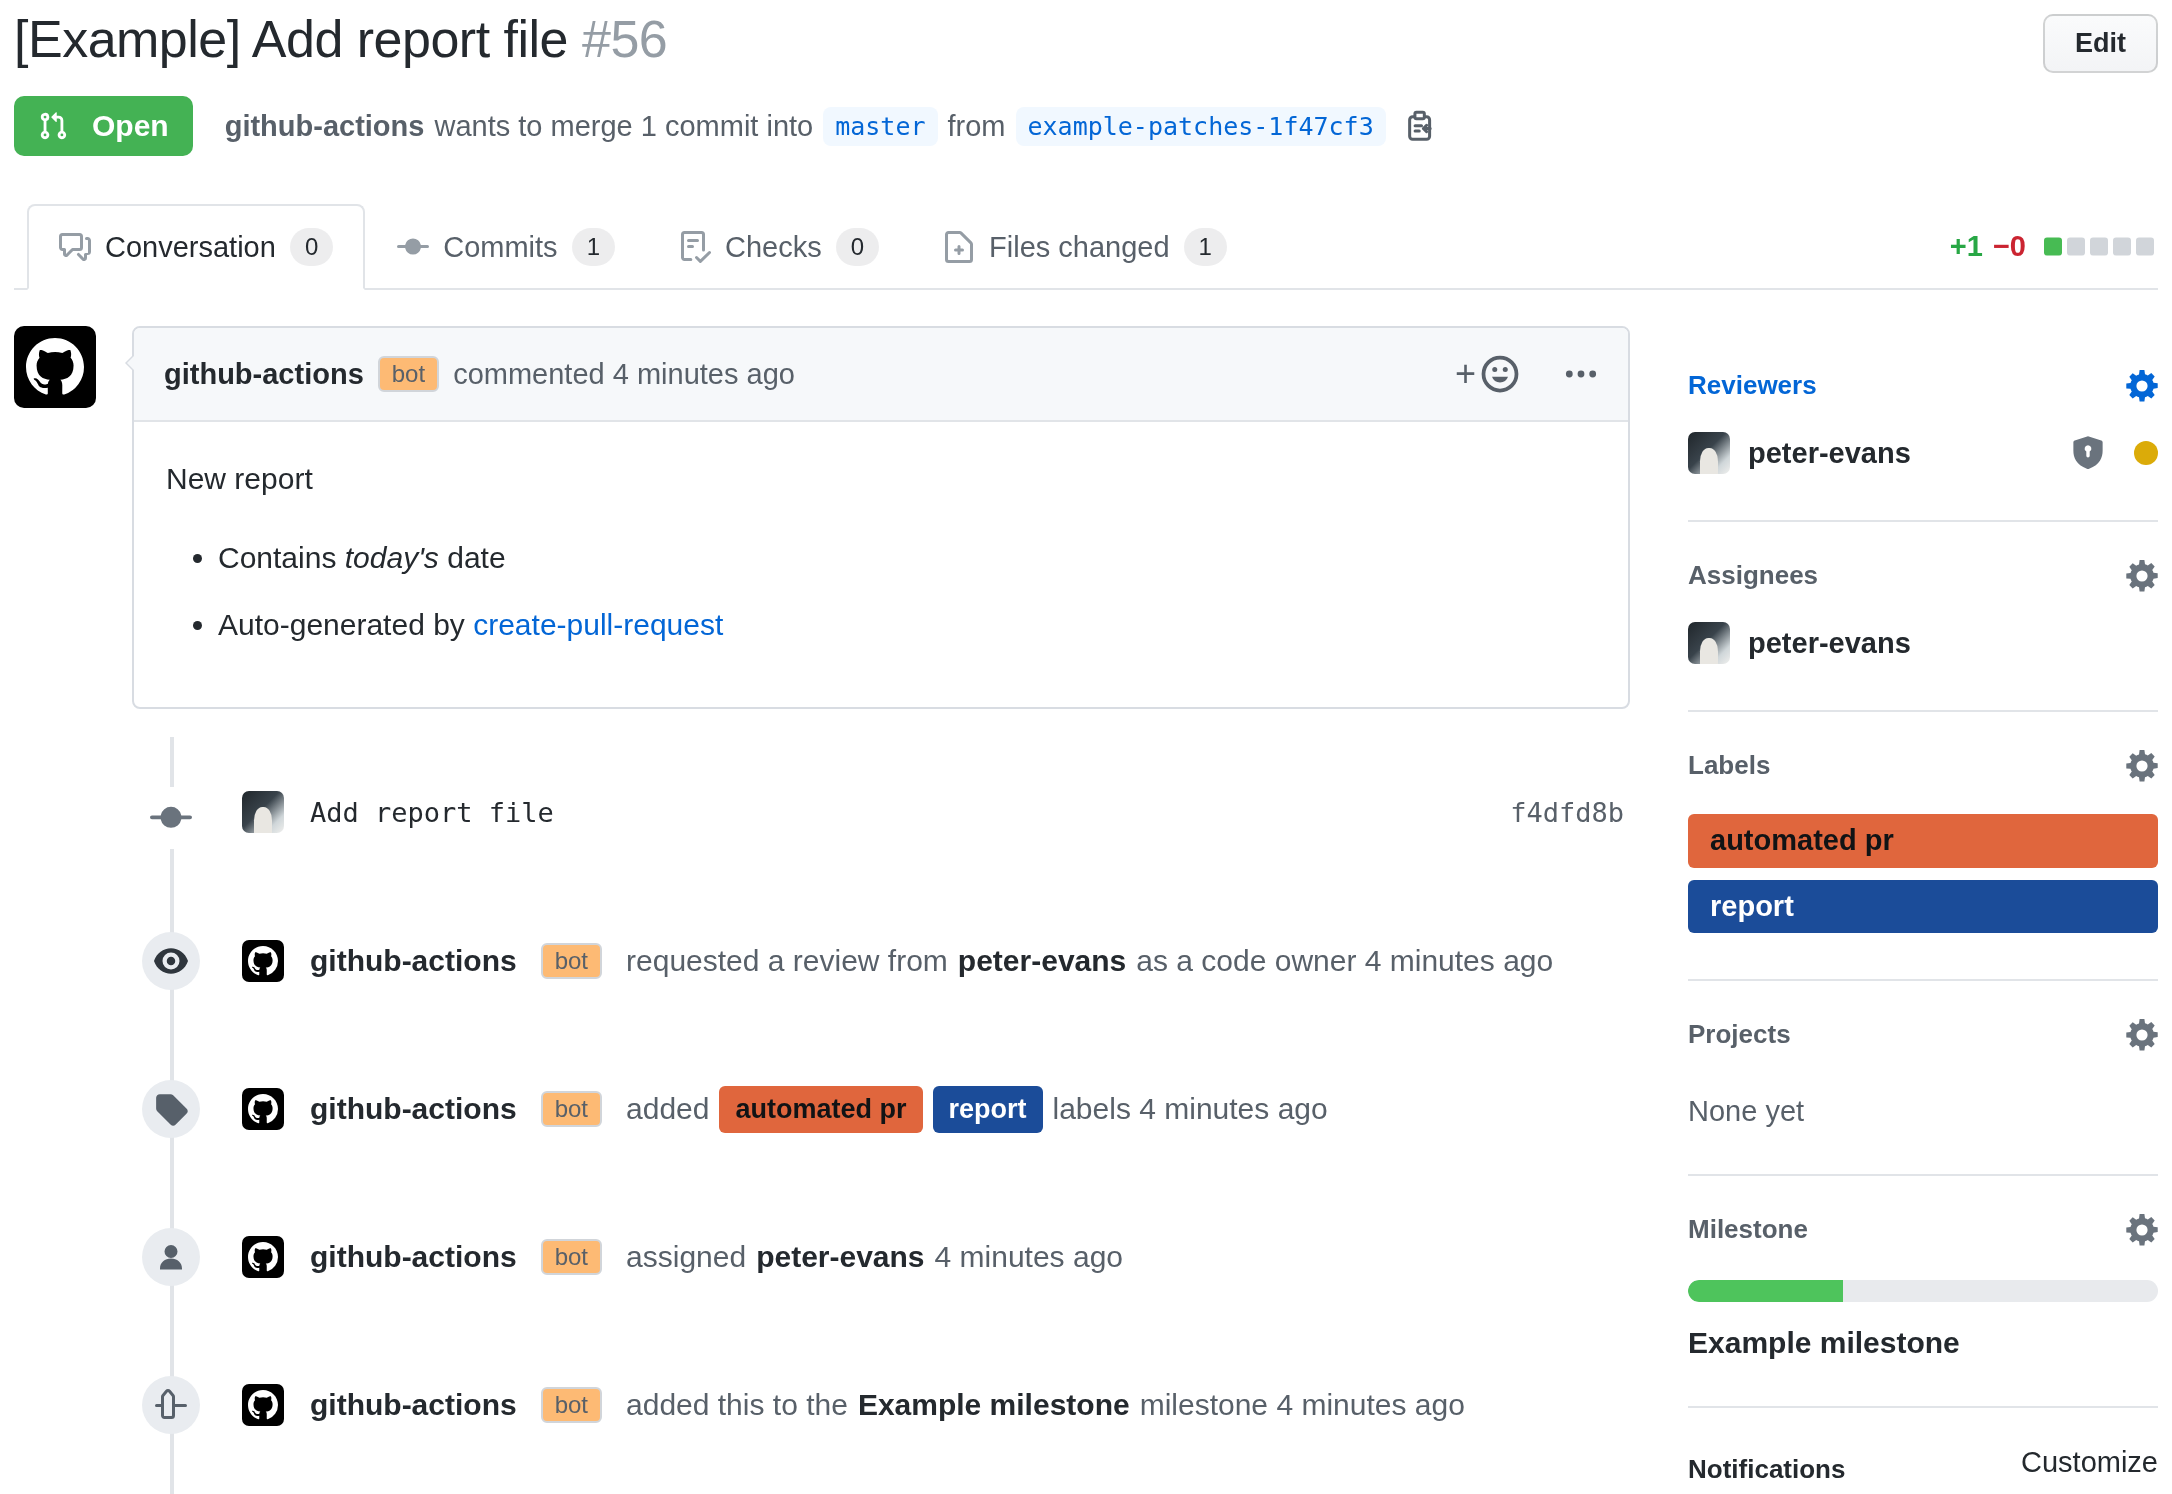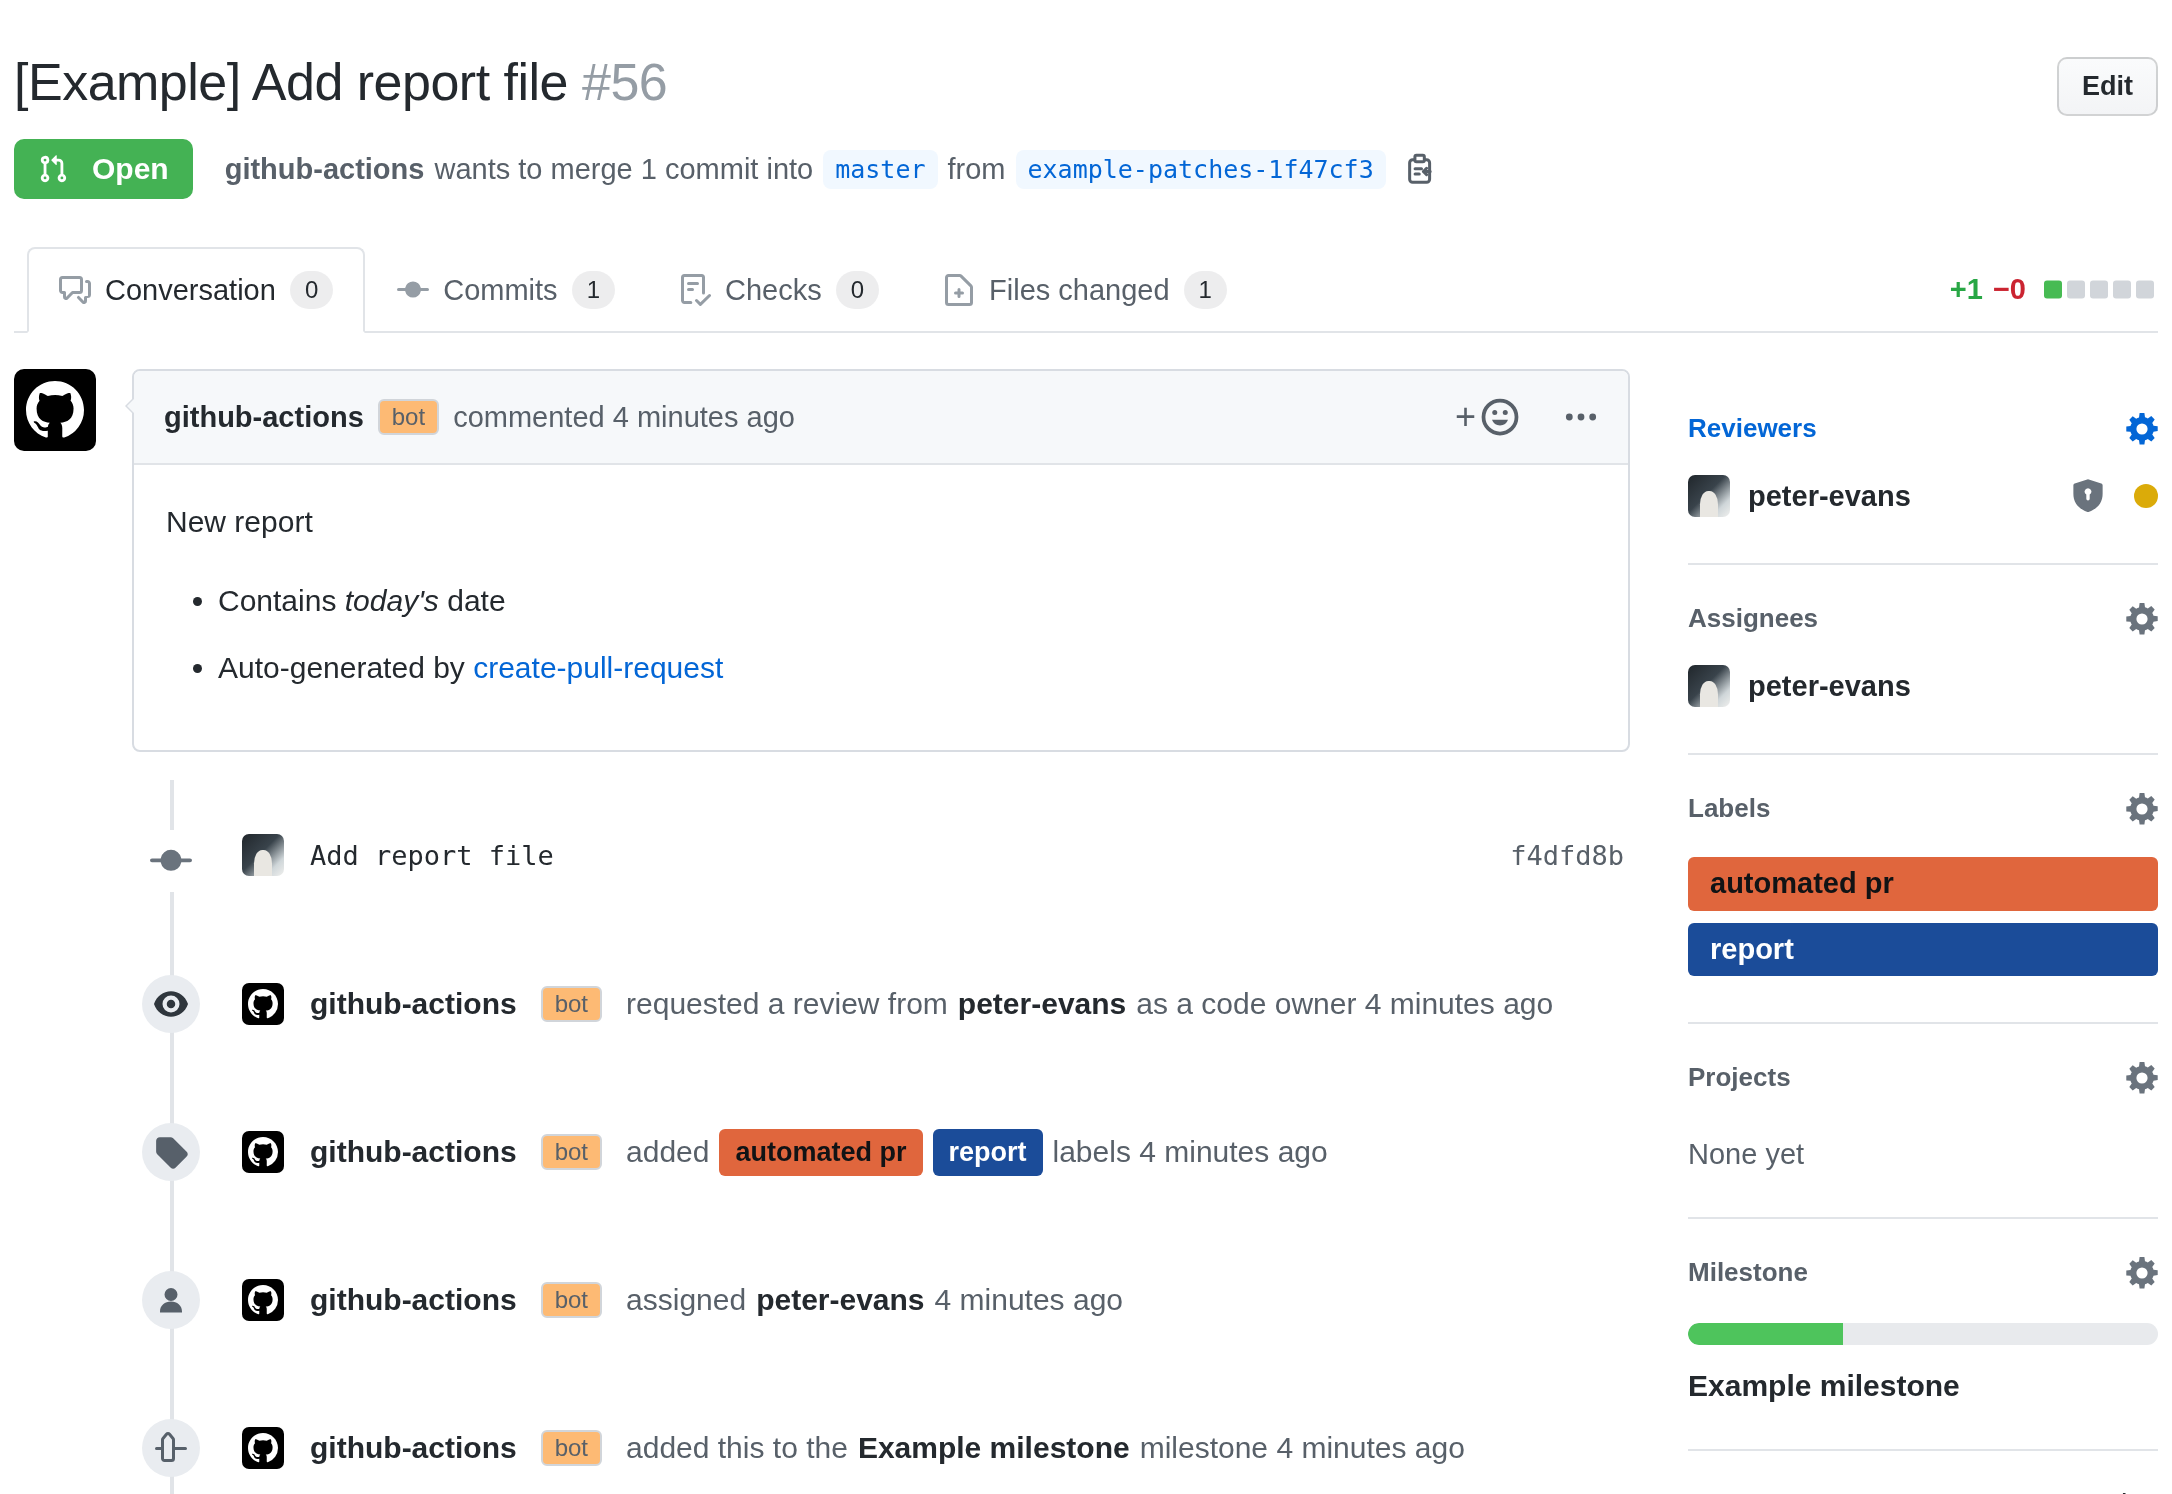--- a/index.html
+++ b/index.html
@@ -6,29 +6,29 @@
   html, body { width: 2172px; height: 1494px; overflow: hidden; background: #fff; }
   body {
     font-family: "Liberation Sans", "DejaVu Sans", sans-serif;
     color: #24292e;
     font-size: 28px;
   }
   .mono { font-family: "DejaVu Sans Mono", "Liberation Mono", monospace; }
   .page { padding: 8px 14px 0 14px; width: 2172px; }
 
   
-  .pr-header { position: relative; margin-top: 43px; }
+  .pr-header { position: relative; }
   .pr-title { font-size: 52px; font-weight: 400; line-height: 1.2; letter-spacing: -0.5px; padding-right: 180px; }
   .pr-title .num { color: #959da5; }
   .edit-btn {
     position: absolute; top: 6px; right: 0;
     font-family: inherit; font-size: 27px; font-weight: 600; color: #24292e;
     background: linear-gradient(#fafbfc, #f3f4f6);
     border: 2px solid rgba(27,31,35,.18); border-radius: 10px;
-    padding: 12px 23px; cursor: pointer;
+    padding: 12px 30px; cursor: pointer;
   }
   .status-row { display: flex; align-items: center; margin-top: 26px; }
   .state-badge {
     display: inline-flex; align-items: center; gap: 24px;
     background: #44b254; color: #fff; font-weight: 700; font-size: 30px;
     padding: 13px 24px; border-radius: 10px;
   }
   .summary { margin-left: 32px; color: #586069; font-size: 29px; display: flex; align-items: center; flex-wrap: wrap; gap: 0 10px; }
   .summary b { font-weight: 700; }
   .branch-pill {

